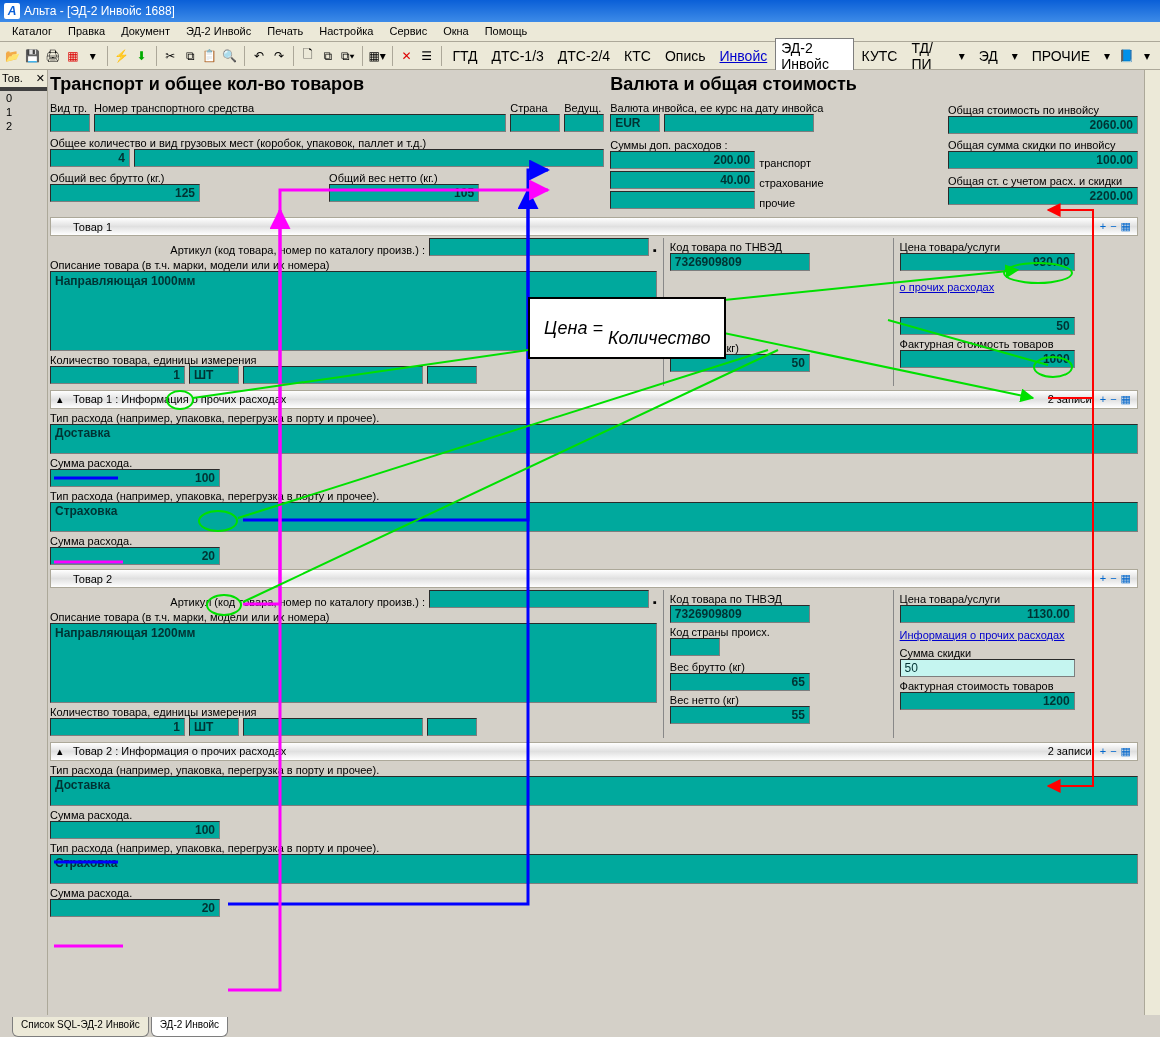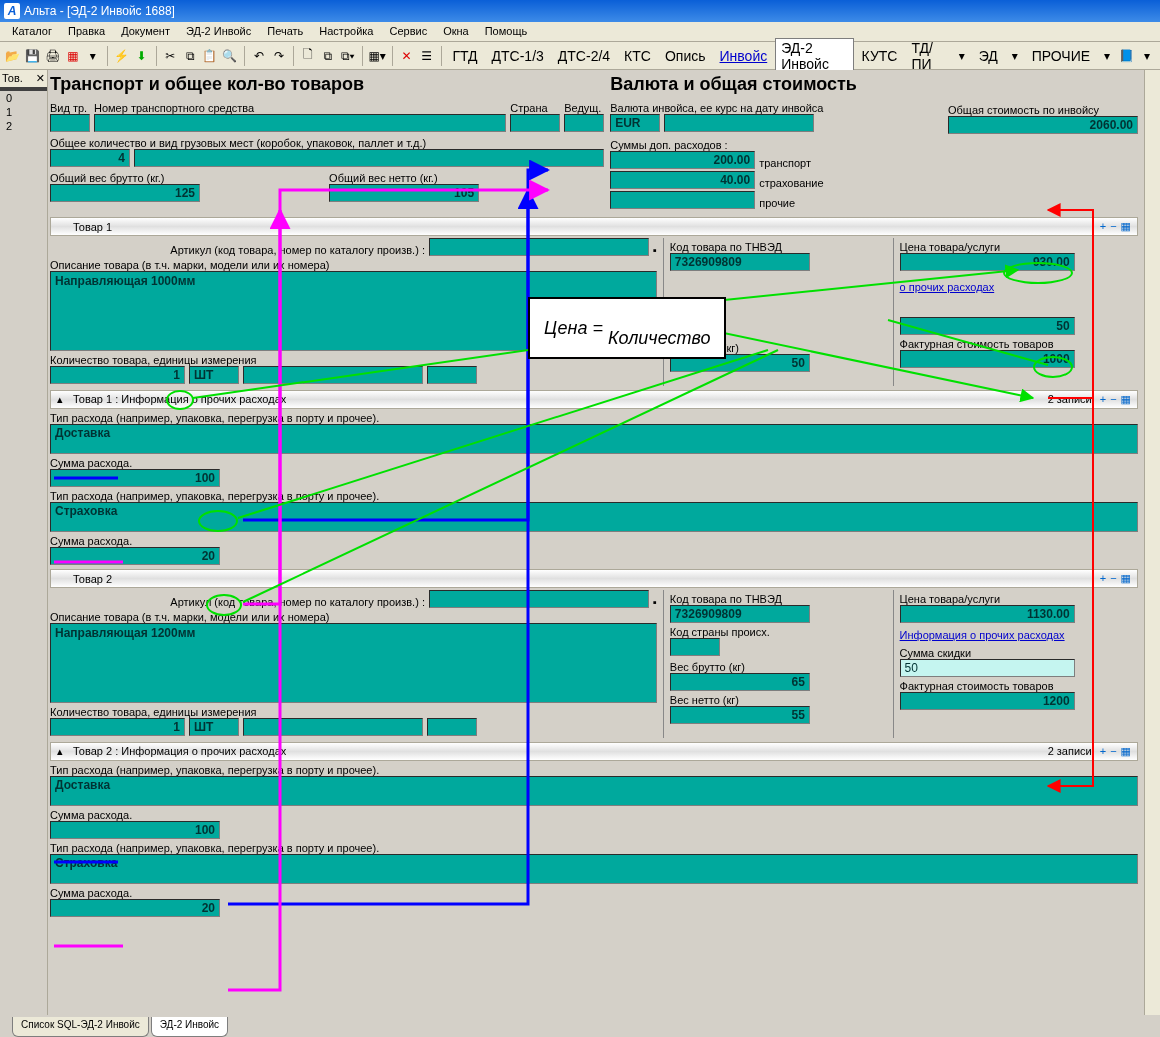--- a/index.html
+++ b/index.html
@@ -160,20 +160,26 @@
               </div>
             <div class="row-flex">
                 <div class="fld right" style="width:145px">40.00</div>
                 <span class="lbl">страхование</span>
               </div>
             <div class="row-flex">
                 <div class="fld right" style="width:145px"></div>
                 <span class="lbl">прочие</span>
               </div>
           </div>
+          <div>
+            <div class="lbl">Общая сумма скидки по инвойсу</div>
+            <div class="fld right" style="width:190px">100.00</div>
+            <div class="lbl" style="margin-top:6px">Общая ст. с учетом расх. и скидки</div>
+            <div class="fld right" style="width:190px">2200.00</div>
+          </div>
         </div>
       </div>
     </div>
 
     
     <div class="grouphdr">
       <span style="display:flex;gap:6px">
           <span class="arrow"></span>
           <span>Товар 1</span>
         </span>

